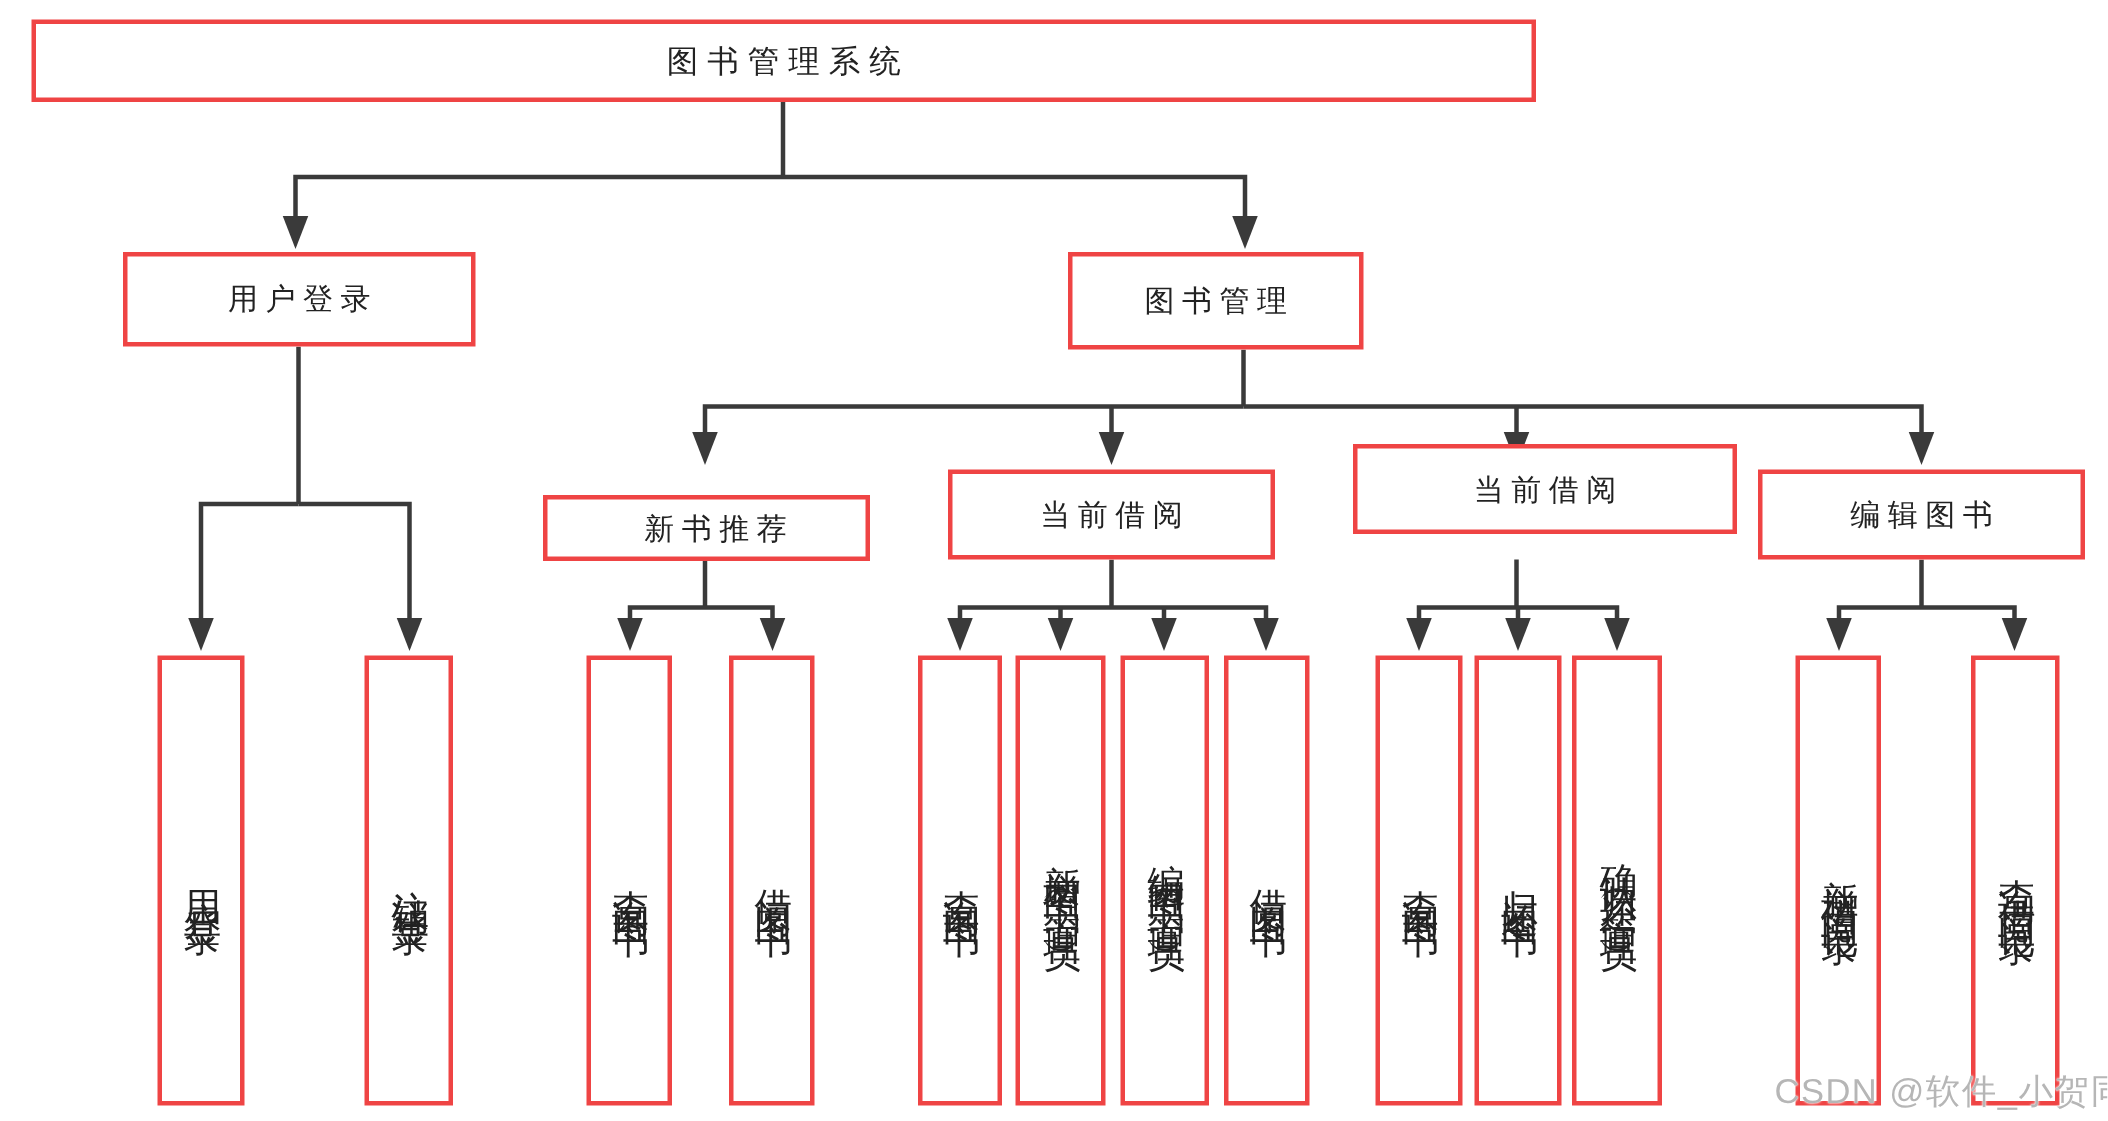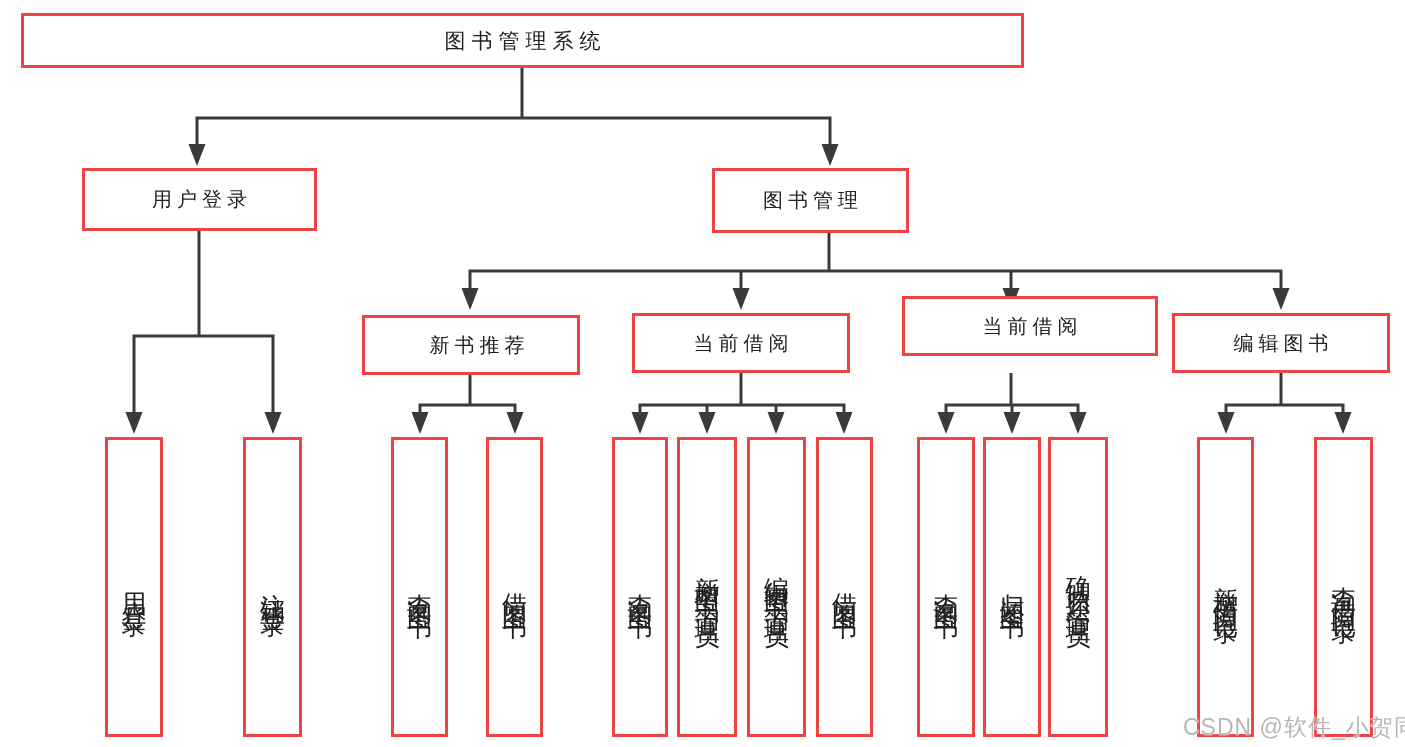--- a/index.html
+++ b/index.html
@@ -118,21 +118,21 @@
       <polygon points="1217.5,412 1234.5,412 1226,434"></polygon>
       <polygon points="1334.5,412 1351.5,412 1343,434"></polygon>
     </g>
   </svg>
 
   <div class="node h-node root-node" style="left:21px; top:13px; width:1003px; height:55px;">图书管理系统</div>
 
   <div class="node h-node" style="left:82px; top:168px; width:235px; height:63px;">用户登录</div>
   <div class="node h-node" style="left:712px; top:168px; width:197px; height:65px;">图书管理</div>
 
-  <div class="node h-node" style="left:362px; top:315px; width:218px; height:60px;padding-left:12px;">新书推荐</div>
+  <div class="node h-node" style="left:362px; top:330px; width:218px; height:44px;padding-left:12px;">新书推荐</div>
   <div class="node h-node" style="left:632px; top:313px; width:218px; height:60px;">当前借阅</div>
   <div class="node h-node" style="left:902px; top:296px; width:256px; height:60px;">当前借阅</div>
   <div class="node h-node" style="left:1172px; top:313px; width:218px; height:60px;">编辑图书</div>
 
   <div class="node v-node" style="left:105px; top:437px; width:58px; height:300px;">用户登录</div>
   <div class="node v-node" style="left:243px; top:437px; width:59px; height:300px;">注销登录</div>
 
   <div class="node v-node" style="left:391px; top:437px; width:57px; height:300px;">查询图书</div>
   <div class="node v-node" style="left:486px; top:437px; width:57px; height:300px;">借阅图书</div>
 

